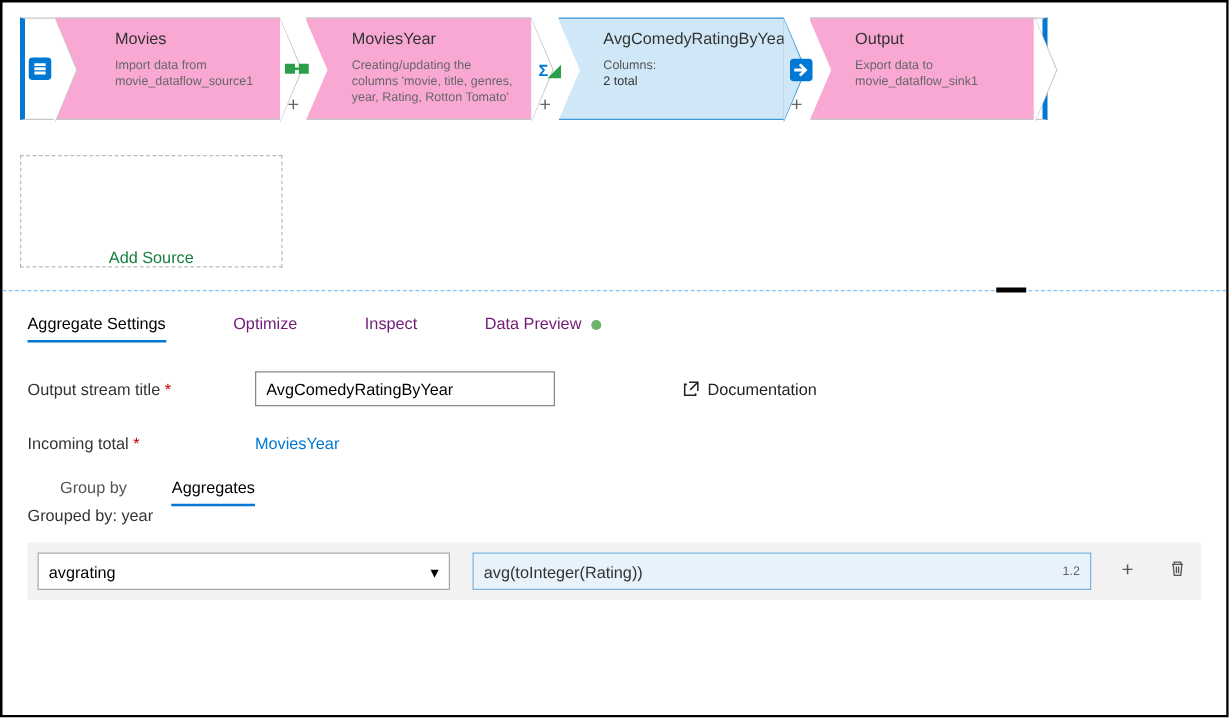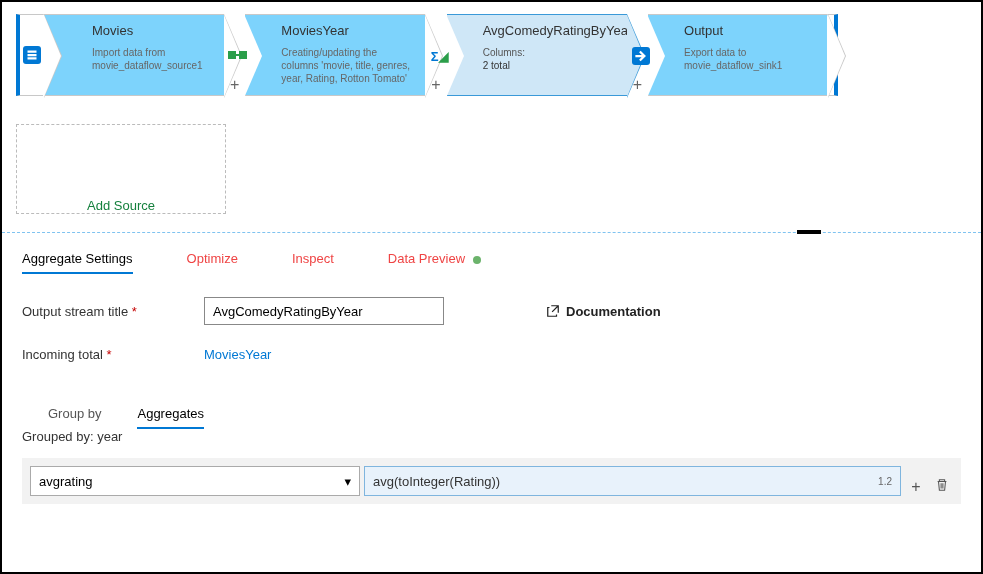--- a/index.html
+++ b/index.html
@@ -5,21 +5,21 @@
   * { box-sizing: border-box; font-family: "Segoe UI", Arial, sans-serif; }
   body { margin: 0; padding: 0; background: #fff; }
   .frame { width: 983px; height: 574px; border: 2px solid #000; position: relative; overflow: hidden; }
 
   
   .flow-canvas { padding: 12px 14px 10px 14px; display: flex; align-items: flex-start; gap: 0; }
   .node-wrap { display: flex; align-items: flex-end; position: relative; }
   .node {
     position: relative;
     width: 180px; height: 82px;
-    background: #7dd3fc;
+    background: #f9a8d4;
     border-top: 1px solid #c8c8c8;
     border-bottom: 1px solid #c8c8c8;
     padding: 8px 12px 8px 48px;
   }
   .node.selected { background: #cfe7f7; border-color: #3a99d8; }
   .node::after {
     content: '';
     position: absolute;
     right: -17px; top: 0;
     width: 0; height: 0;
@@ -104,44 +104,44 @@
     display: flex; align-items: flex-end; justify-content: center;
     font-size: 13px; color: #15803d;
   }
 
   .divider-dash { border-top: 1px dashed #7fc3f0; margin-top: 18px; position: relative; }
   .grip { position:absolute; right:160px; top:-3px; width:24px; height:4px; background:#000;}
 
   
   .panel { padding: 12px 20px 0 20px; }
   .tabs-main { display: flex; gap: 54px; border-bottom: 1px solid transparent; padding-bottom: 0; font-size: 13px; }
-  .tab-main { color: #ef4444; padding: 6px 0; cursor: pointer; }
+  .tab-main { color: #701a75; padding: 6px 0; cursor: pointer; }
   .tab-main.active { color: #000; border-bottom: 2px solid #0078d4; }
   .tab-main .dot { display:inline-block; width:8px; height:8px; background:#6bb36b; border-radius:50%; margin-left:4px; vertical-align:middle;}
 
   .form-row { display: flex; align-items: center; gap: 12px; margin-top: 22px; font-size: 13px; }
   .form-row label { width: 170px; color: #333; }
   .req { color: #c40000; }
   .text-input {
     width: 240px; height: 28px; border: 1px solid #888; padding: 0 8px; font-size: 13px;
   }
-  .doc-link { display:flex; align-items:center; gap:6px; font-size:13px; font-weight:700; color:#222; margin-left: 90px;}
+  .doc-link { display:flex; align-items:center; gap:6px; font-size:13px; font-weight:400; color:#222; margin-left: 90px;}
   .doc-link svg { width:14px; height:14px; stroke:#222; fill:none; }
 
   .link-val { color: #0078d4; font-size: 13px; }
 
-  .subtabs { display:flex; gap:36px; margin-top: 44px; font-size:13px; padding-left: 26px;}
+  .subtabs { display:flex; gap:36px; margin-top: 20px; font-size:13px; padding-left: 26px;}
   .subtab { color:#555; padding-bottom:6px; cursor:pointer; }
   .subtab.active { color:#000; border-bottom:2px solid #0078d4; }
 
   .grouped-lbl { font-size: 13px; color:#333; }
 
   .agg-row {
     margin-top: 14px; background: #f2f2f2; padding: 8px;
-    display: flex; align-items: flex-end; gap: 4px;
+    display: flex; align-items: center; gap: 18px;
   }
   .col-sel {
     background:#fff; border:1px solid #aaa; height:30px; width: 330px;
     display:flex; align-items:center; justify-content:space-between;
     padding:0 8px; font-size:13px;
   }
   .expr-box {
     background:#e8f2fb; border:1px solid #7fb5de; height:30px; flex:1;
     display:flex; align-items:center; justify-content:space-between;
     padding:0 8px; font-size:13px; color:#333;

